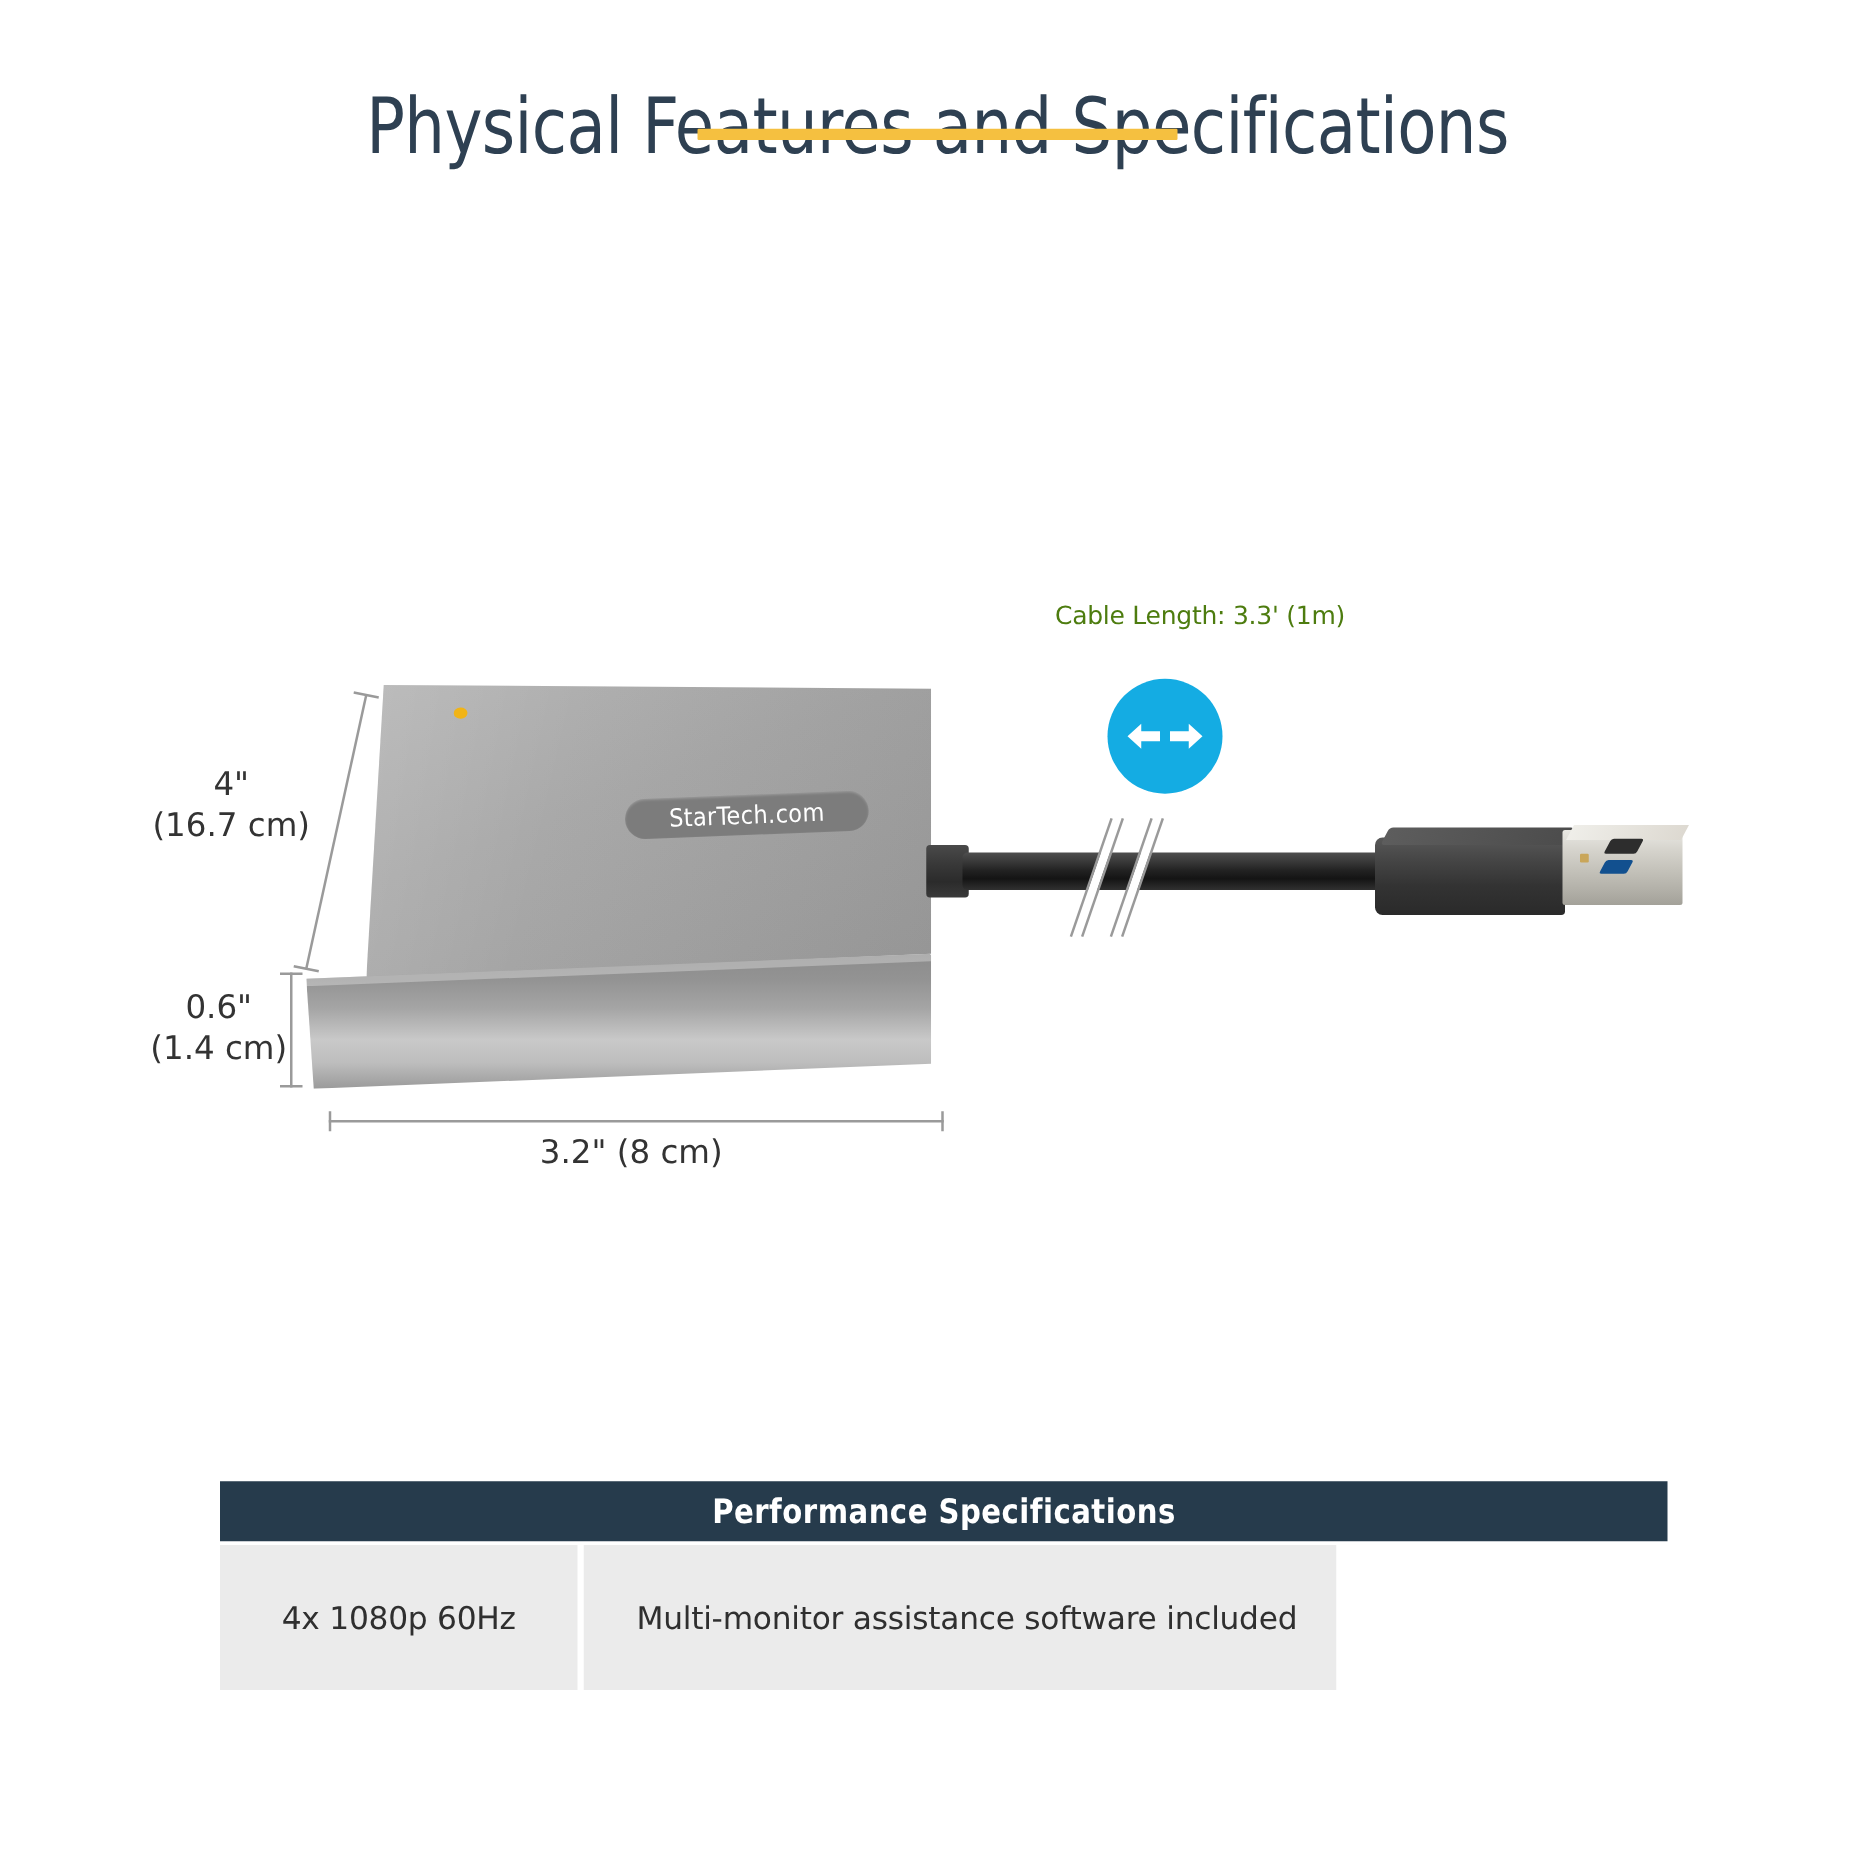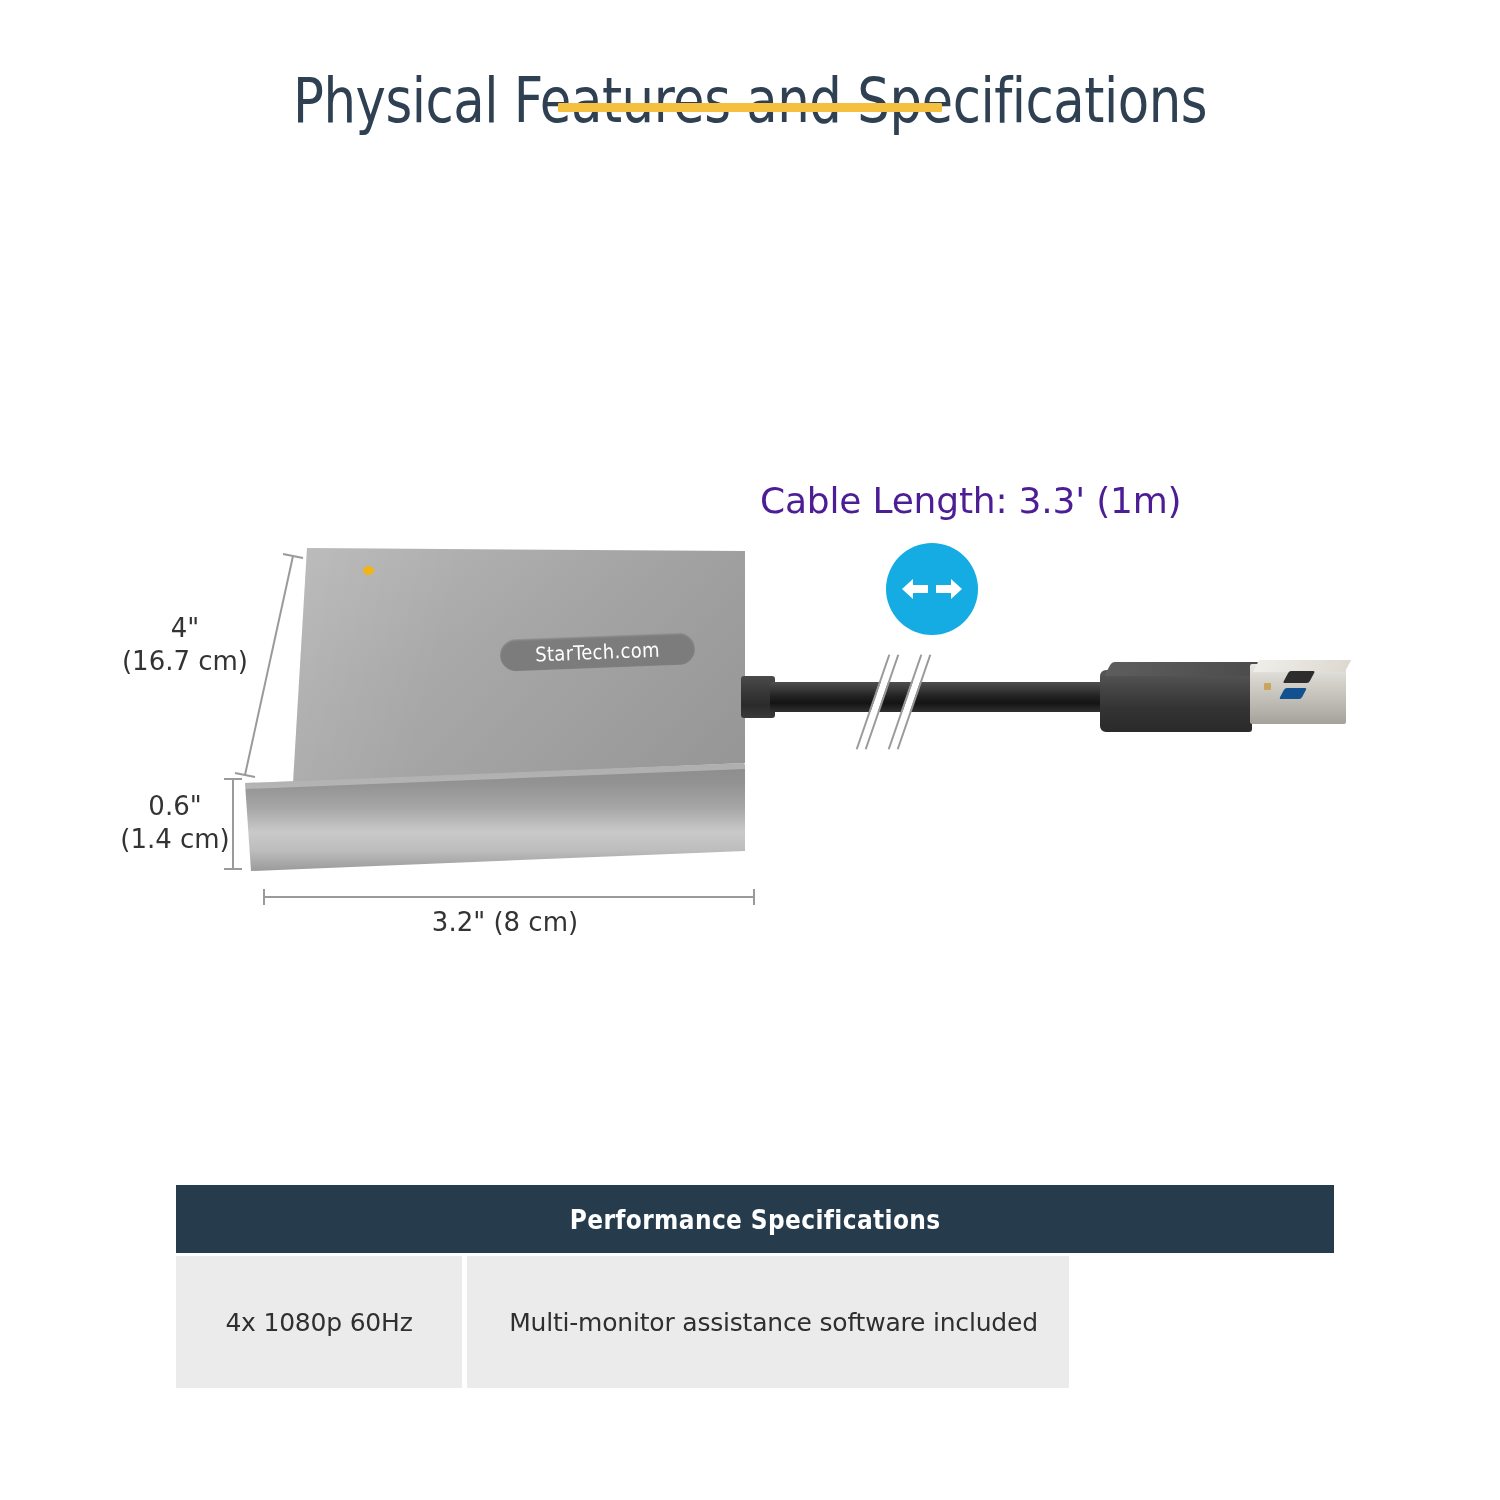--- a/index.html
+++ b/index.html
@@ -268,23 +268,23 @@
   
   #cable-callout {
     position: absolute;
     left: 760px;
     top: 480px;
     width: 400px;
     text-align: center;
   }
   #cable-callout-label {
     font-family: "DejaVu Sans", "Liberation Sans", sans-serif;
-    font-size: 36px;
+    font-size: 20px;
     font-weight: 400;
-    color: #4c1d95;
+    color: #4d7c0f;
     white-space: nowrap;
     letter-spacing: -0.2px;
   }
   #cable-callout-badge {
     position: absolute;
     left: 886px;
     top: 543px;
     width: 92px;
     height: 92px;
     border-radius: 50%;
@@ -347,21 +347,21 @@
   }
 
   
   #spec-table {
     position: absolute;
     left: 176px;
     top: 1185px;
     width: 1158px;
   }
   #spec-header {
-    height: 68px;
+    height: 48px;
     background: #263b4c;
     display: flex;
     align-items: center;
     justify-content: center;
   }
   #spec-header-title {
     font-family: "DejaVu Sans Condensed", "Liberation Sans Narrow", "Liberation Sans", sans-serif;
     font-size: 27px;
     font-weight: 700;
     color: #ffffff;
@@ -369,21 +369,21 @@
     white-space: nowrap;
     transform: scaleX(0.96);
   }
   #spec-row {
     display: flex;
     gap: 5px;
     margin-top: 3px;
   }
   .spec-cell {
     background: #ebebeb;
-    height: 132px;
+    height: 116px;
     display: flex;
     align-items: center;
     justify-content: center;
     padding: 0 12px;
     box-sizing: border-box;
   }
   #spec-cell-0 { width: 286px; }
   #spec-cell-1 { width: 265px; }
   #spec-cell-2 { width: 602px; padding-left: 23px; }
   .spec-cell-text {

